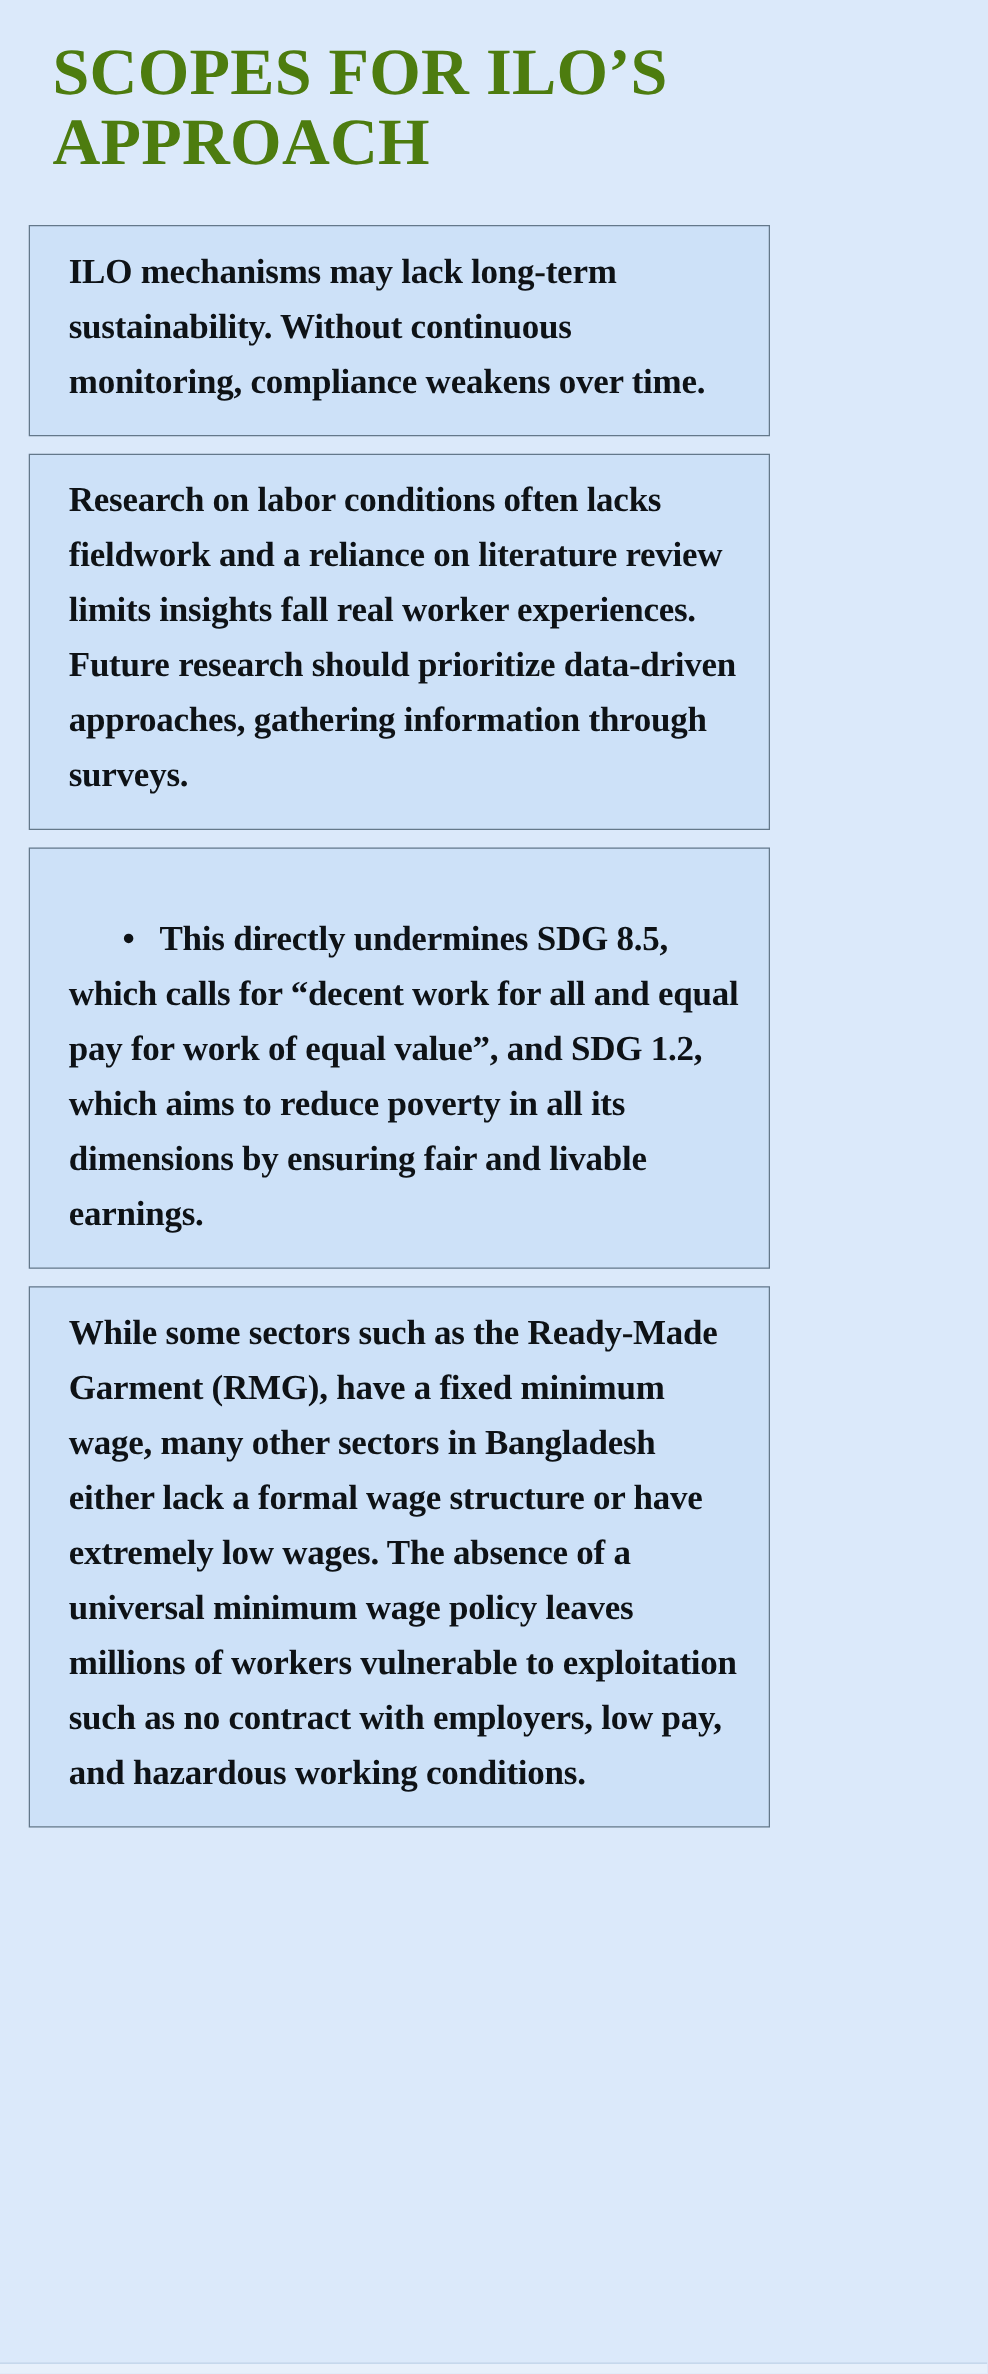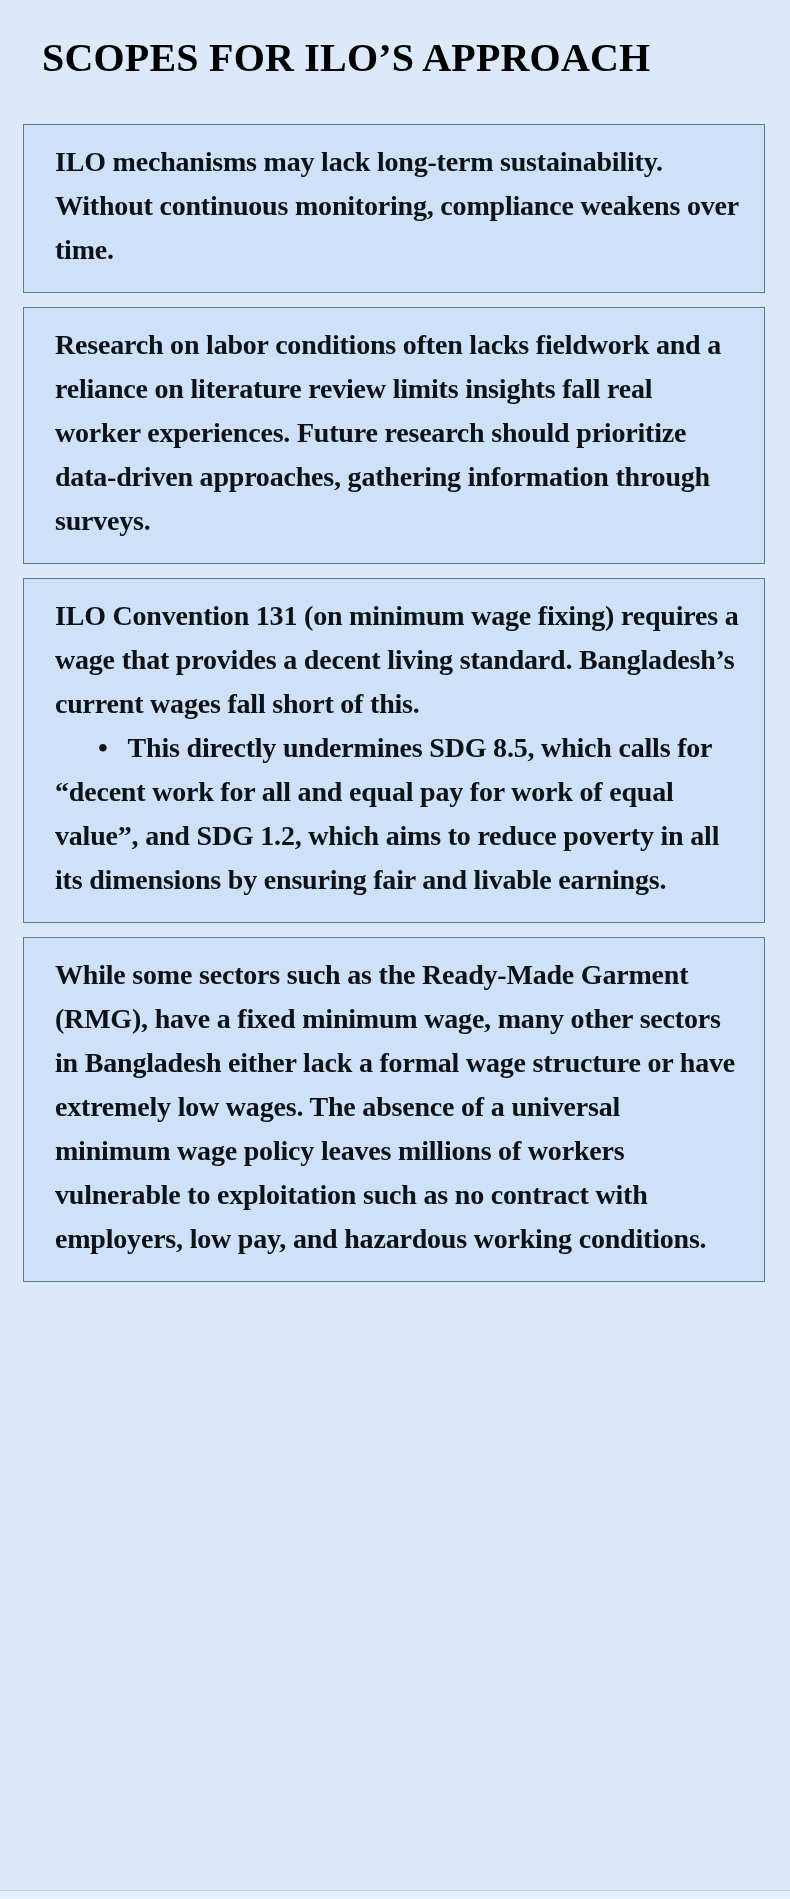--- a/index.html
+++ b/index.html
@@ -12,49 +12,50 @@
     width: 790px;
     height: 1899px;
     background: #dbe9fa;
     overflow: hidden;
   }
   .title {
     margin: 0;
     padding: 30px 20px 0 42px;
     font-family: "Liberation Serif", serif;
     font-weight: bold;
-    font-size: 40px;
+    font-size: 53px;
     line-height: 56px;
     letter-spacing: 0.2px;
-    color: #000000;
+    color: #4d7c0f;
   }
   .title-line { display: block; }
   .boxes {
     margin: 38px 25px 0 23px;
     width: 742px;
     box-sizing: border-box;
   }
   .box {
     box-sizing: border-box;
-    width: 742px;
+    width: 593px;
     background: #cde1f8;
     border: 1px solid #64788a;
     padding: 15px 24px 20px 31px;
     margin-bottom: 14px;
   }
   .para {
     margin: 0;
     font-family: "Liberation Serif", serif;
     font-weight: 600;
     font-size: 28px;
     line-height: 44px;
     letter-spacing: -0.2px;
     color: #0e1216;
   }
   .bullet-para {
+    margin-top: 36px;
     text-indent: 43px;
   }
   .bullet-glyph {
     display: inline-block;
     margin-right: 20px;
     text-indent: 0;
   }
   .bottom-strip {
     position: absolute;
     left: 0;
@@ -80,21 +81,20 @@
       <p class="para">ILO mechanisms may lack long-term sustainability. Without continuous monitoring, compliance weakens over time.</p>
     </section>
 
     <section class="box">
       <p class="para">Research on labor conditions often lacks fieldwork and a reliance on literature review limits insights fall real worker experiences. Future research should prioritize data-driven approaches, gathering information through surveys.</p>
     </section>
 
 
 
     <section class="box">
-      <p class="para">ILO Convention 131 (on minimum wage fixing) requires a wage that provides a decent living standard. Bangladesh’s current wages fall short of this.</p>
       <p class="para bullet-para">
         <span class="bullet-glyph">•</span><span>This directly undermines SDG 8.5, which calls for “decent work for all and equal pay for work of equal value”, and SDG 1.2, which aims to reduce poverty in all its dimensions by ensuring fair and livable earnings.</span>
       </p>
     </section>
 
     <section class="box">
       <p class="para">While some sectors such as the Ready-Made Garment (RMG), have a fixed minimum wage, many other sectors in Bangladesh either lack a formal wage structure or have extremely low wages. The absence of a universal minimum wage policy leaves millions of workers vulnerable to exploitation such as no contract with employers, low pay, and hazardous working conditions.</p>
     </section>
 
   </div>

